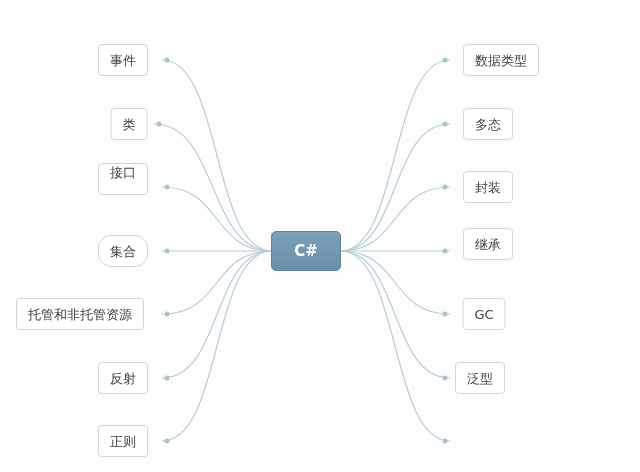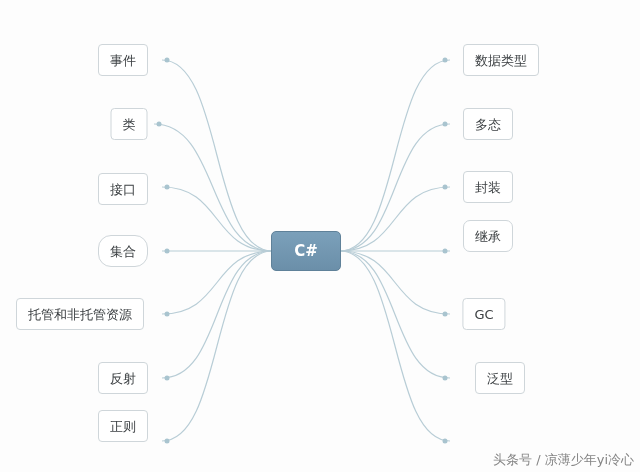--- a/index.html
+++ b/index.html
@@ -89,70 +89,69 @@
       <path d="M 272 251 C 211.5 251 222.5 378 162 378" fill="none" stroke="#b8cdd6" stroke-width="1.2"></path>
       <path d="M 272 251 C 211.5 251 222.5 441 162 441" fill="none" stroke="#b8cdd6" stroke-width="1.2"></path>
       <path d="M 340 251 C 400.5 251 389.5 60 450 60" fill="none" stroke="#b8cdd6" stroke-width="1.2"></path>
       <path d="M 340 251 C 400.5 251 389.5 124 450 124" fill="none" stroke="#b8cdd6" stroke-width="1.2"></path>
       <path d="M 340 251 C 400.5 251 389.5 187 450 187" fill="none" stroke="#b8cdd6" stroke-width="1.2"></path>
       <path d="M 340 251 C 400.5 251 389.5 251 450 251" fill="none" stroke="#b8cdd6" stroke-width="1.2"></path>
       <path d="M 340 251 C 400.5 251 389.5 314 450 314" fill="none" stroke="#b8cdd6" stroke-width="1.2"></path>
       <path d="M 340 251 C 400.5 251 389.5 378 450 378" fill="none" stroke="#b8cdd6" stroke-width="1.2"></path>
       <path d="M 340 251 C 400.5 251 389.5 441 450 441" fill="none" stroke="#b8cdd6" stroke-width="1.2"></path>
     </svg>
-  <div class="watermark">头条号 / 凉薄少年yi冷心</div>
 <div class="dot" style="left: 167px; top: 60px;"></div>
     <div class="node left-node" style="left: 123px; top: 60px;">
       <span>事件</span>
     </div>
     <div class="dot" style="left: 159px; top: 124px;"></div>
     <div class="node left-node" style="left: 129px; top: 124px;">
       <span>类</span>
     </div>
     <div class="dot" style="left: 167px; top: 187px;"></div>
-    <div class="node left-node" style="left: 123px; top: 189px;">
+    <div class="node left-node" style="left: 123px; top: 179px; align-items: flex-end;">
       <span>接口</span>
     </div>
     <div class="dot" style="left: 167px; top: 251px;"></div>
     <div class="node left-node" style="left: 123px; top: 251px; border-radius: 13px;">
       <span>集合</span>
     </div>
     <div class="dot" style="left: 167px; top: 314px;"></div>
     <div class="node left-node" style="left: 80px; top: 314px; justify-content: flex-end;">
       <span>托管和非托管资源</span>
     </div>
     <div class="dot" style="left: 167px; top: 378px;"></div>
     <div class="node left-node" style="left: 123px; top: 378px; align-items: center;">
       <span>反射</span>
     </div>
     <div class="dot" style="left: 167px; top: 441px;"></div>
-    <div class="node left-node" style="left: 123px; top: 426px;">
+    <div class="node left-node" style="left: 123px; top: 441px;">
       <span>正则</span>
     </div>
     <div class="dot" style="left: 445px; top: 60px;"></div>
     <div class="node right-node" style="left: 501px; top: 60px;">
       <span>数据类型</span>
     </div>
     <div class="dot" style="left: 445px; top: 124px;"></div>
     <div class="node right-node" style="left: 488px; top: 124px;">
       <span>多态</span>
     </div>
     <div class="dot" style="left: 445px; top: 187px;"></div>
     <div class="node right-node" style="left: 488px; top: 187px;">
       <span>封装</span>
     </div>
     <div class="dot" style="left: 445px; top: 251px;"></div>
-    <div class="node right-node" style="left: 488px; top: 236px; border-radius: 7px;">
+    <div class="node right-node" style="left: 488px; top: 244px;">
       <span>继承</span>
     </div>
     <div class="dot" style="left: 445px; top: 314px;"></div>
     <div class="node right-node" style="left: 484px; top: 314px;">
       <span>GC</span>
     </div>
     <div class="dot" style="left: 445px; top: 378px;"></div>
-    <div class="node right-node" style="left: 500px; top: 378px;">
+    <div class="node right-node" style="left: 480px; top: 378px;">
       <span>泛型</span>
     </div>
     <div class="dot" style="left: 445px; top: 441px;"></div>
     <div class="node center" style="left: 306px; top: 251px;">
       <span>C#</span>
     </div>
   </div>
 
 </body></html>

